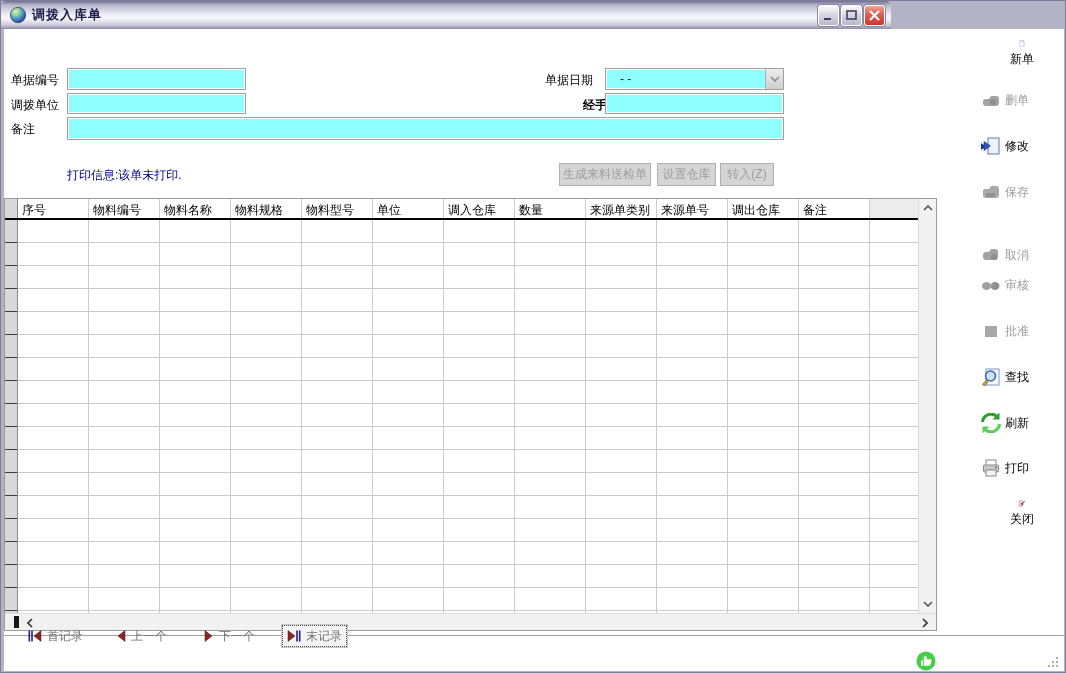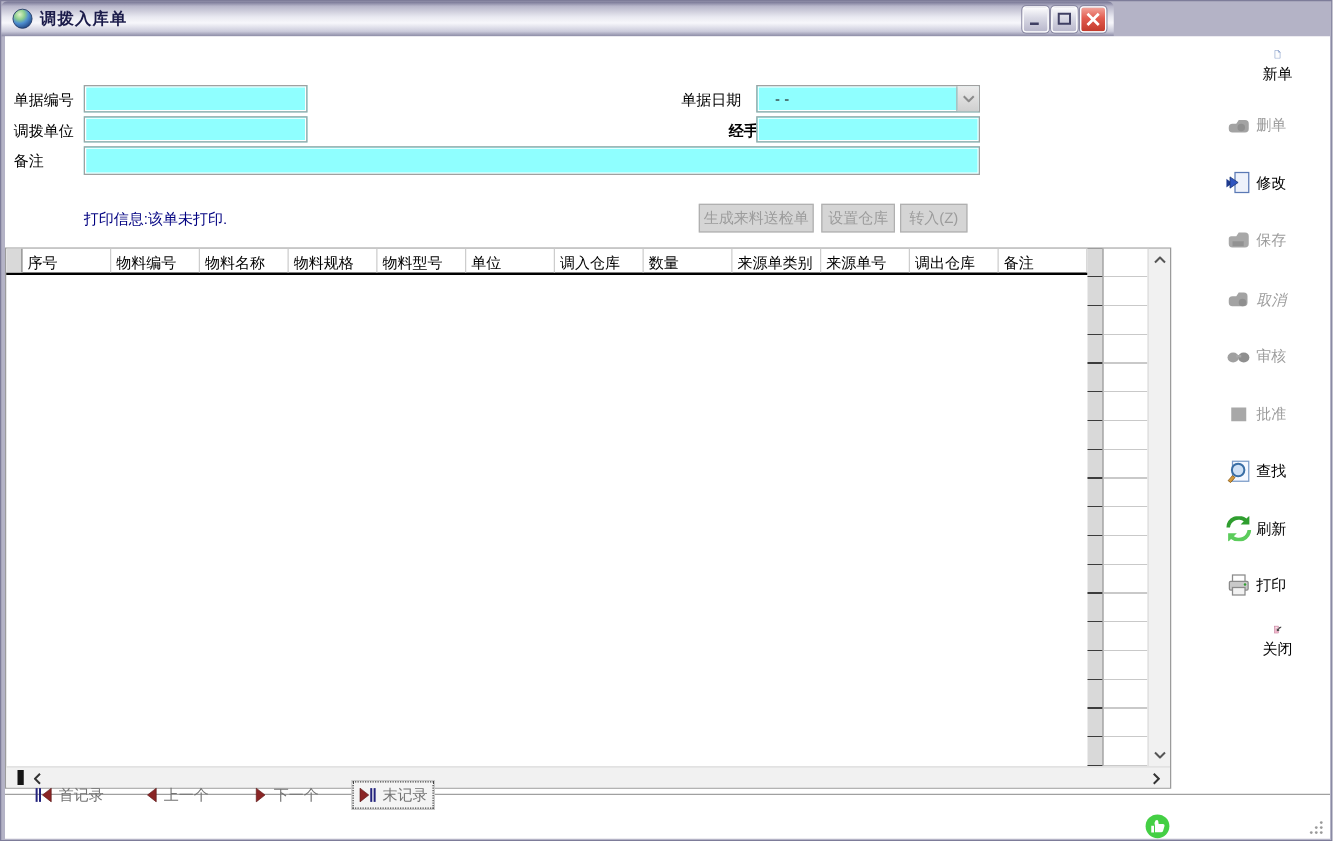--- a/index.html
+++ b/index.html
@@ -56,21 +56,21 @@
     position:absolute; height:23px; background:#d5d5d5; border:1px solid #b0b0b0;
     color:#9C9C9C; font-size:12px; text-align:center; line-height:21px; cursor:default;
     font-family:"Liberation Sans", sans-serif;
   }
   
   .table {
     position:absolute; left:0; top:169px; width:933px; height:433px;
     border:1px solid #9b9b9b; display:flex; flex-direction:column; background:#fff;
   }
   .t-main { display:flex; flex:1; min-height:0; }
-  .t-grid { flex:1; display:flex; flex-direction:row; min-width:0; }
+  .t-grid { flex:1; display:flex; flex-direction:column; min-width:0; }
   .t-header { height:21px; display:flex; border-bottom:2px solid #000; background:#fff; }
   .t-header .sel { width:13px; background:#d9d9d9; border-right:1px solid #8a8a8a; }
   .t-hcell {
     width:71px; font-size:12px; color:#000; padding:3px 0 0 4px;
     border-right:1px solid #cdcdcd; overflow:hidden; white-space:nowrap;
   }
   .t-hfill { flex:1; background:#ececec; }
   .t-body { flex:1; display:flex; min-height:0; }
   .t-sel-col {
     width:13px; background:#d9d9d9; border-right:1px solid #8a8a8a;
@@ -244,21 +244,21 @@
       </svg>
       <span class="lbl">修改</span>
     </div>
     <div class="side-btn disabled" style="top:149px;">
       <svg width="20" height="20" viewBox="0 0 20 20">
         <path d="M2 9 q0-2 2-2 h4 l2-3 h5 q3 0 3 3 v6 q0 3-3 3 h-10 q-3 0-3-3 z" fill="#a8a8a8"></path>
         <rect x="5" y="11" width="9" height="4" fill="#929292"></rect>
       </svg>
       <span class="lbl">保存</span>
     </div>
-    <div class="side-btn disabled" style="top:197px;font-style:italic;">
+    <div class="side-btn disabled" style="top:212px;">
       <svg width="20" height="20" viewBox="0 0 20 20">
         <path d="M2 10 q0-3 3-3 h3 l2-3 h4 q3 0 3 3 v5 q0 3-3 3 h-9 q-3 0-3-3 z" fill="#a3a3a3"></path>
         <circle cx="13" cy="12" r="3" fill="#8f8f8f"></circle>
       </svg>
       <span class="lbl">取消</span>
     </div>
     <div class="side-btn disabled" style="top:242px;">
       <svg width="20" height="20" viewBox="0 0 20 20">
         <ellipse cx="5.5" cy="11" rx="4.5" ry="4" fill="#a0a0a0"></ellipse>
         <ellipse cx="14" cy="11" rx="4.5" ry="4" fill="#8f8f8f"></ellipse>

